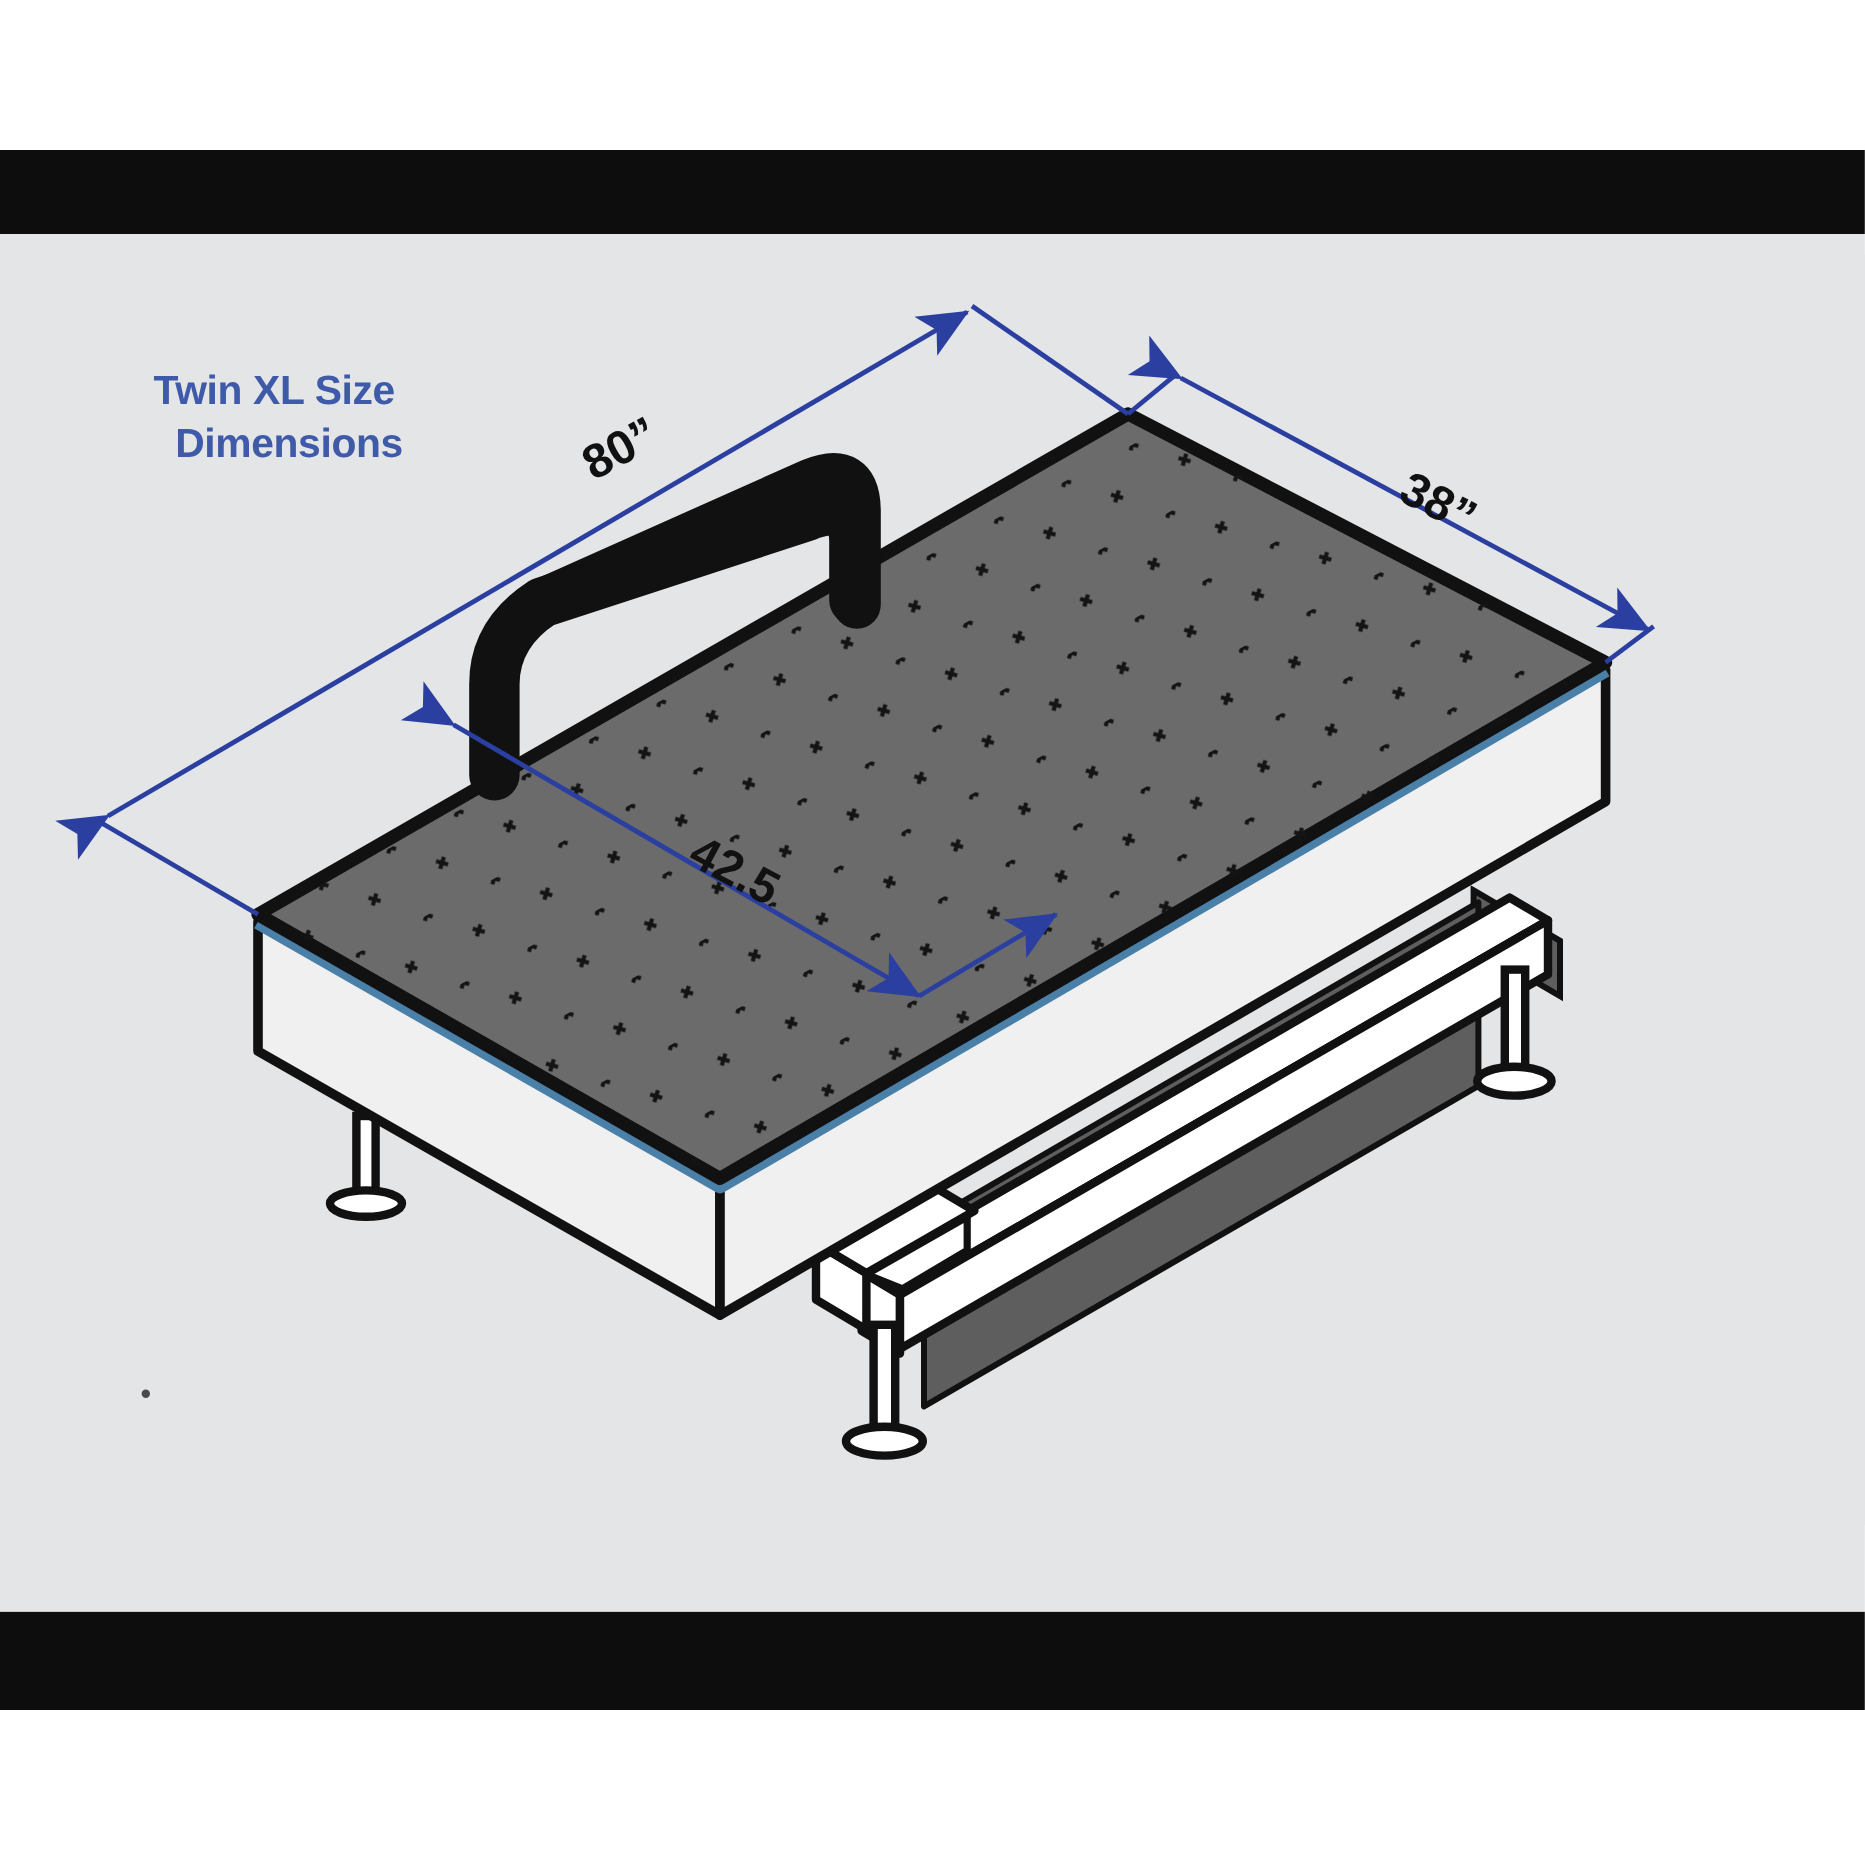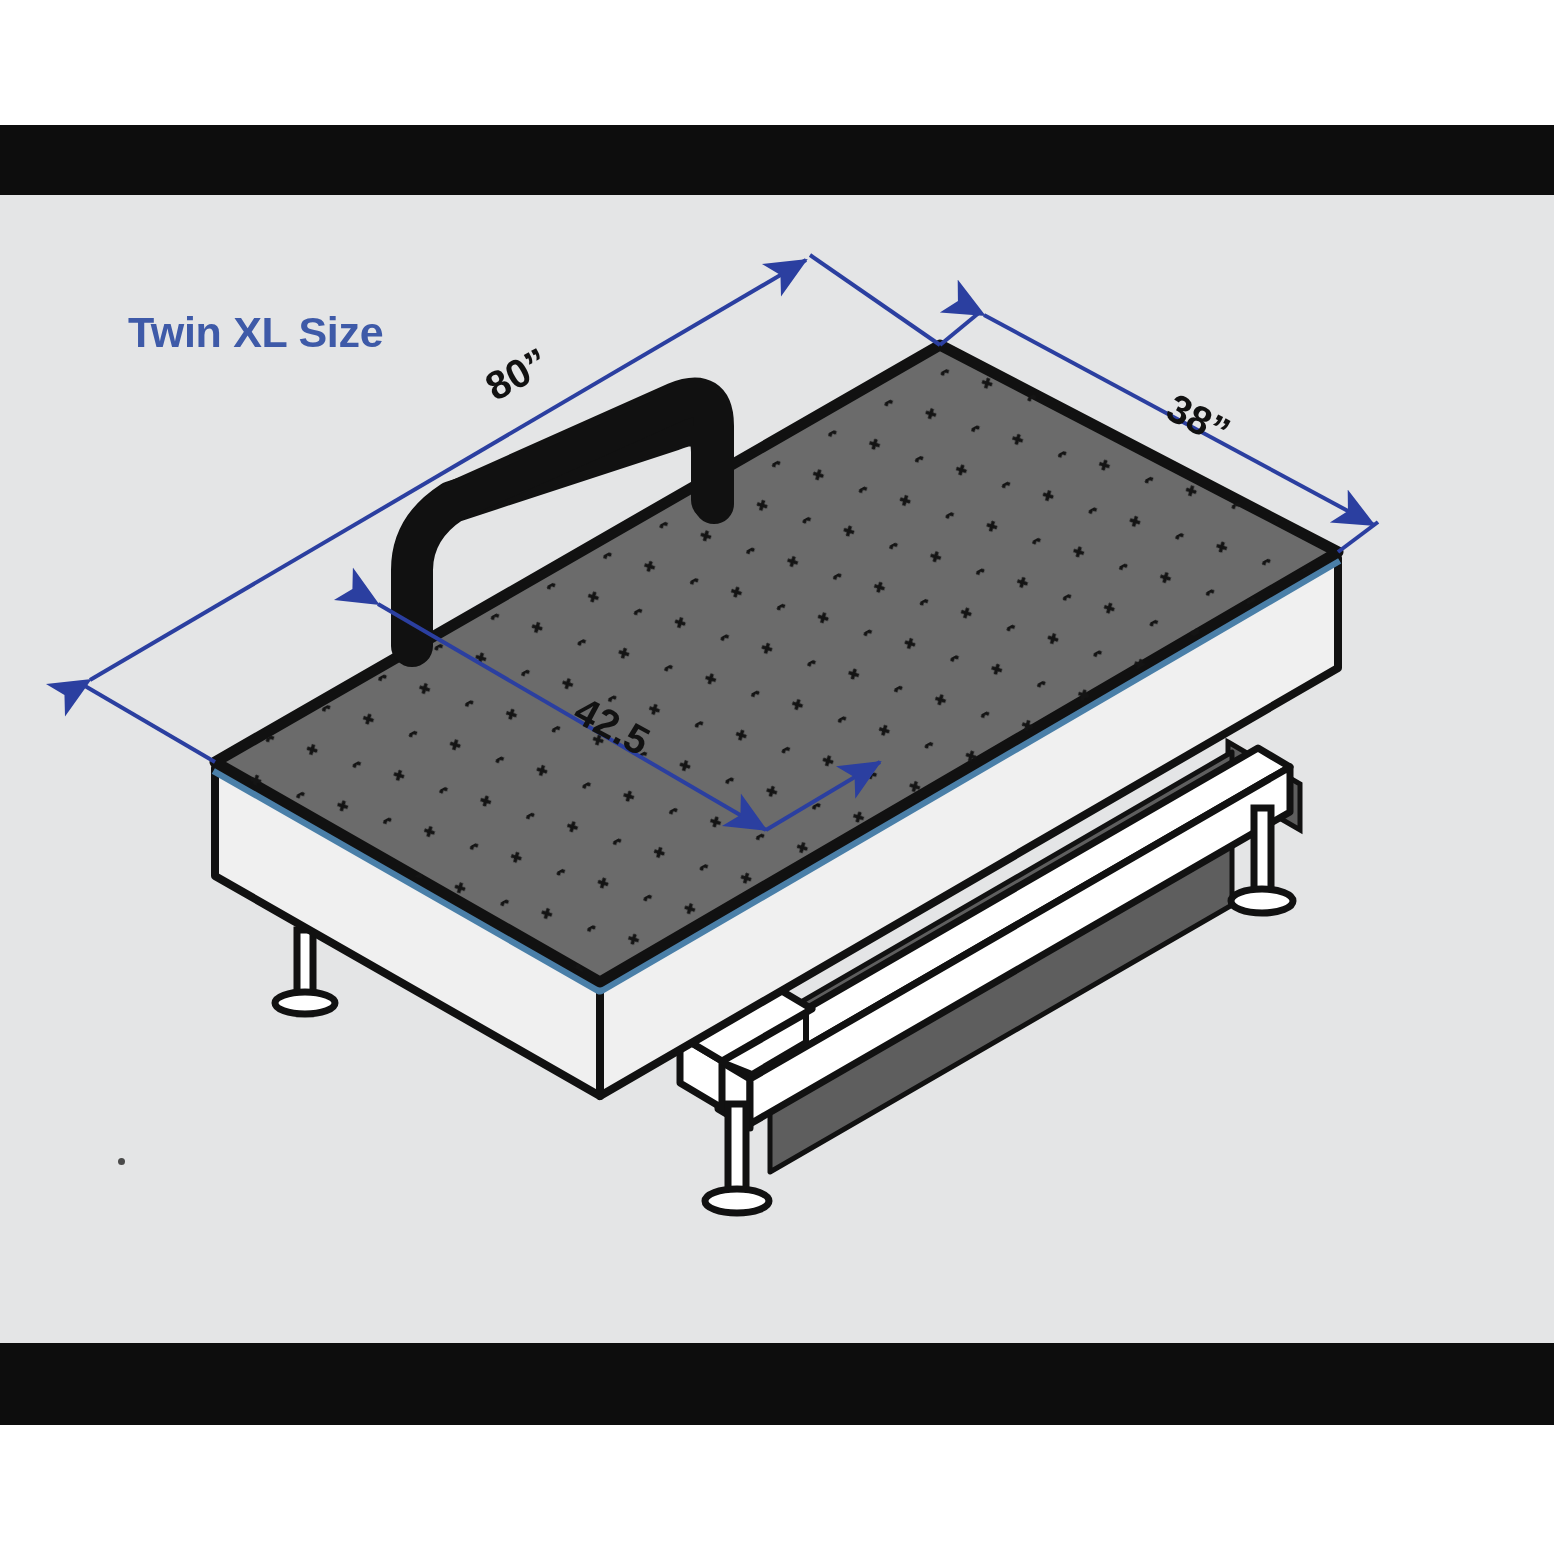--- a/index.html
+++ b/index.html
@@ -7,21 +7,21 @@
   body{width:1554px;height:1554px;overflow:hidden;
        font-family:"Liberation Sans","DejaVu Sans",sans-serif;}
   #stage{position:relative;width:1554px;height:1554px;background:#ffffff;}
   .band{position:absolute;left:0;width:1554px;background:#0d0d0d;}
   #band-top{top:125px;height:70px;}
   #band-bottom{top:1343px;height:82px;}
   #canvas-area{position:absolute;left:0;top:195px;width:1554px;height:1148px;
                background:#e4e5e6;overflow:hidden;}
   #art{position:absolute;left:0;top:-195px;width:1554px;height:1554px;display:block;}
   .ttl{position:absolute;left:128px;top:305px;width:420px;
-       color:#3e5aa8;font-weight:bold;font-size:43px;line-height:1.28;
+       color:#3e5aa8;font-weight:bold;font-size:34px;line-height:1.28;
        letter-spacing:-0.3px;text-align:left;}
   .ttl div{white-space:nowrap;}
   .ttl .l2{padding-left:18px;}
   .dimtxt{position:absolute;color:#111111;font-weight:bold;
           white-space:nowrap;letter-spacing:0px;}
   #lbl80{left:478px;top:370px;font-size:40px;transform:rotate(-28.5deg);
          transform-origin:left top;}
   #lbl38{left:1180px;top:385px;font-size:40px;transform:rotate(27.5deg);
          transform-origin:left top;}
   #lbl425{left:588px;top:688px;font-size:40px;transform:rotate(28deg);
@@ -118,20 +118,21 @@
 
         <line x1="378" y1="604" x2="766" y2="830" marker-start="url(#arrHead)" marker-end="url(#arrHead)"></line>
         <line x1="766" y1="830" x2="880" y2="762" marker-end="url(#arrHead)"></line>
       </g>
 
     </svg>
   </div>
 
   <div class="ttl">
     <div>Twin XL Size</div>
+    <div class="l2">Dimensions</div>
   </div>
 
   <div class="dimtxt" id="lbl80">80”</div>
   <div class="dimtxt" id="lbl38">38”</div>
   <div class="dimtxt" id="lbl425">42.5</div>
 
   <div id="speck"></div>
 
 </div>
 

